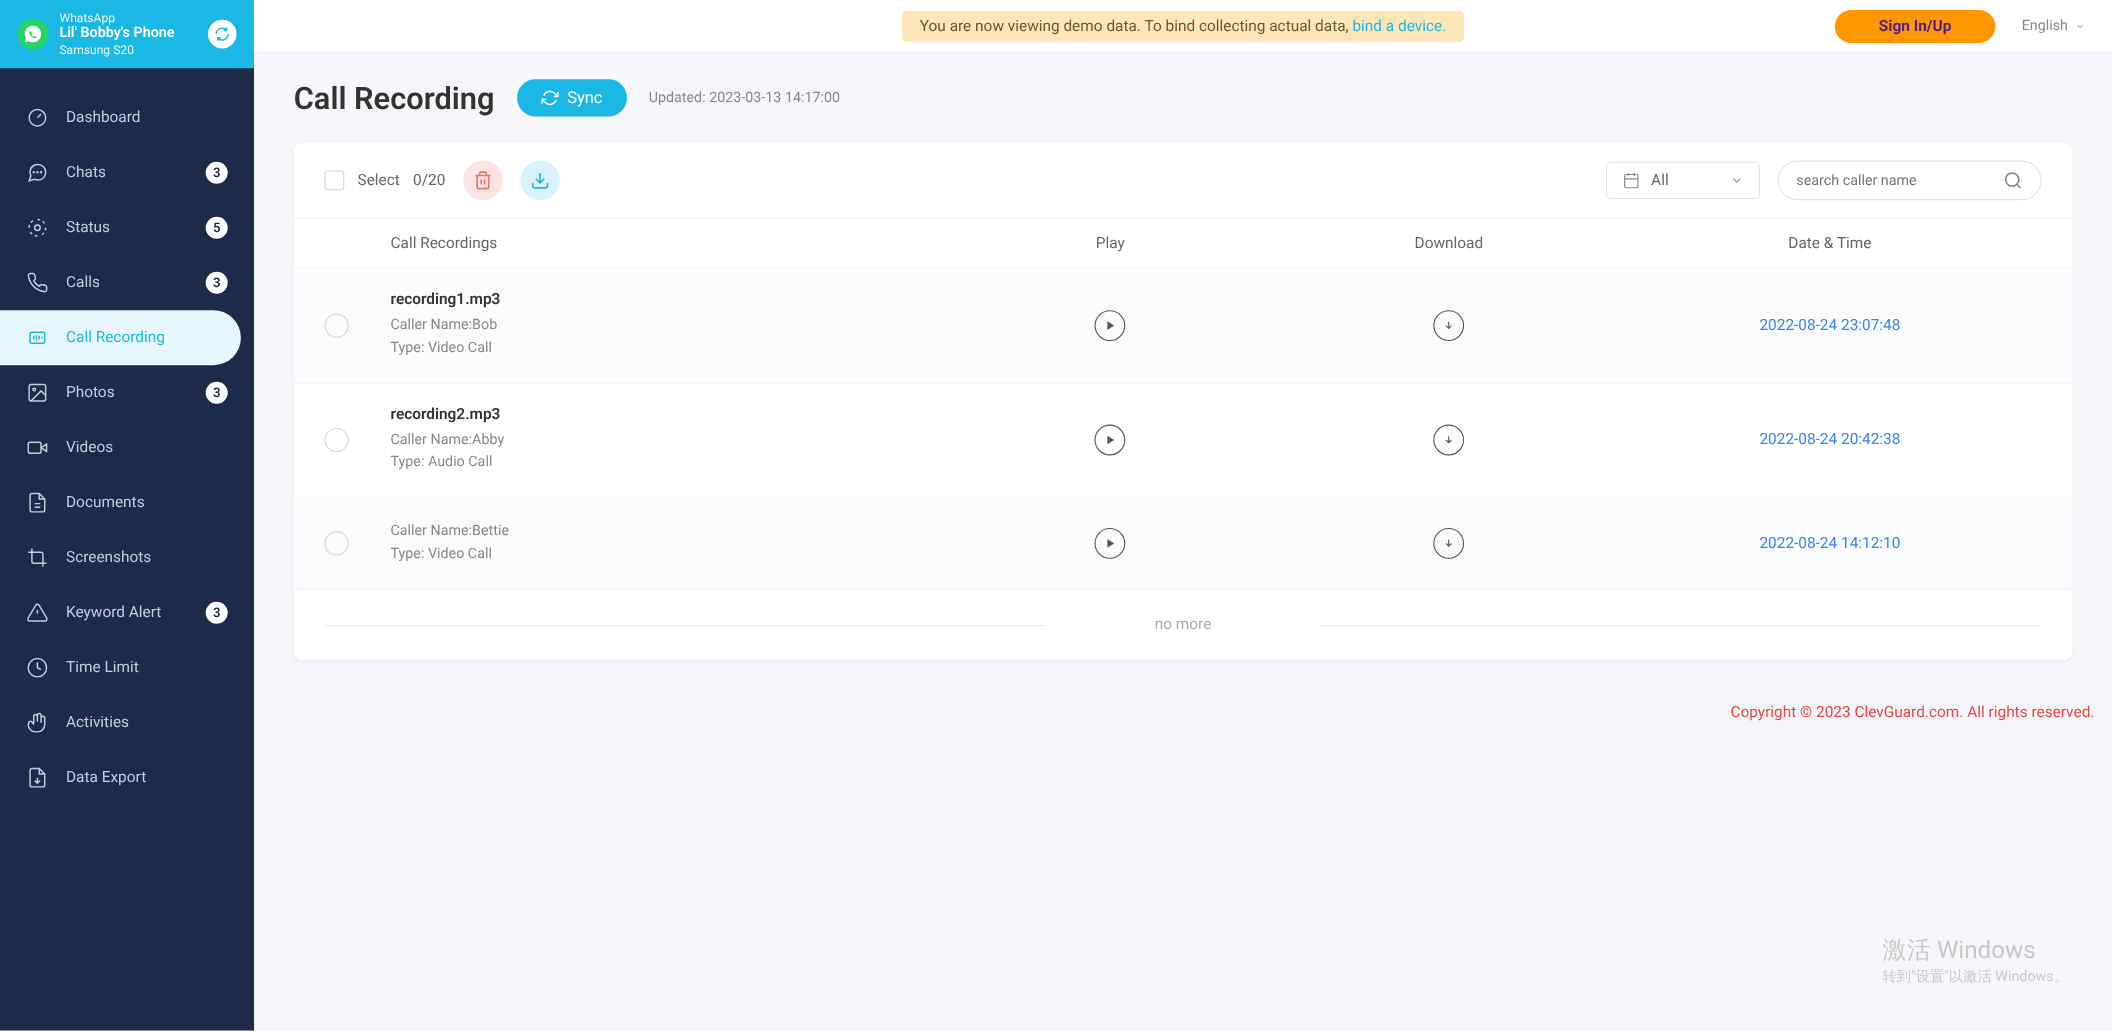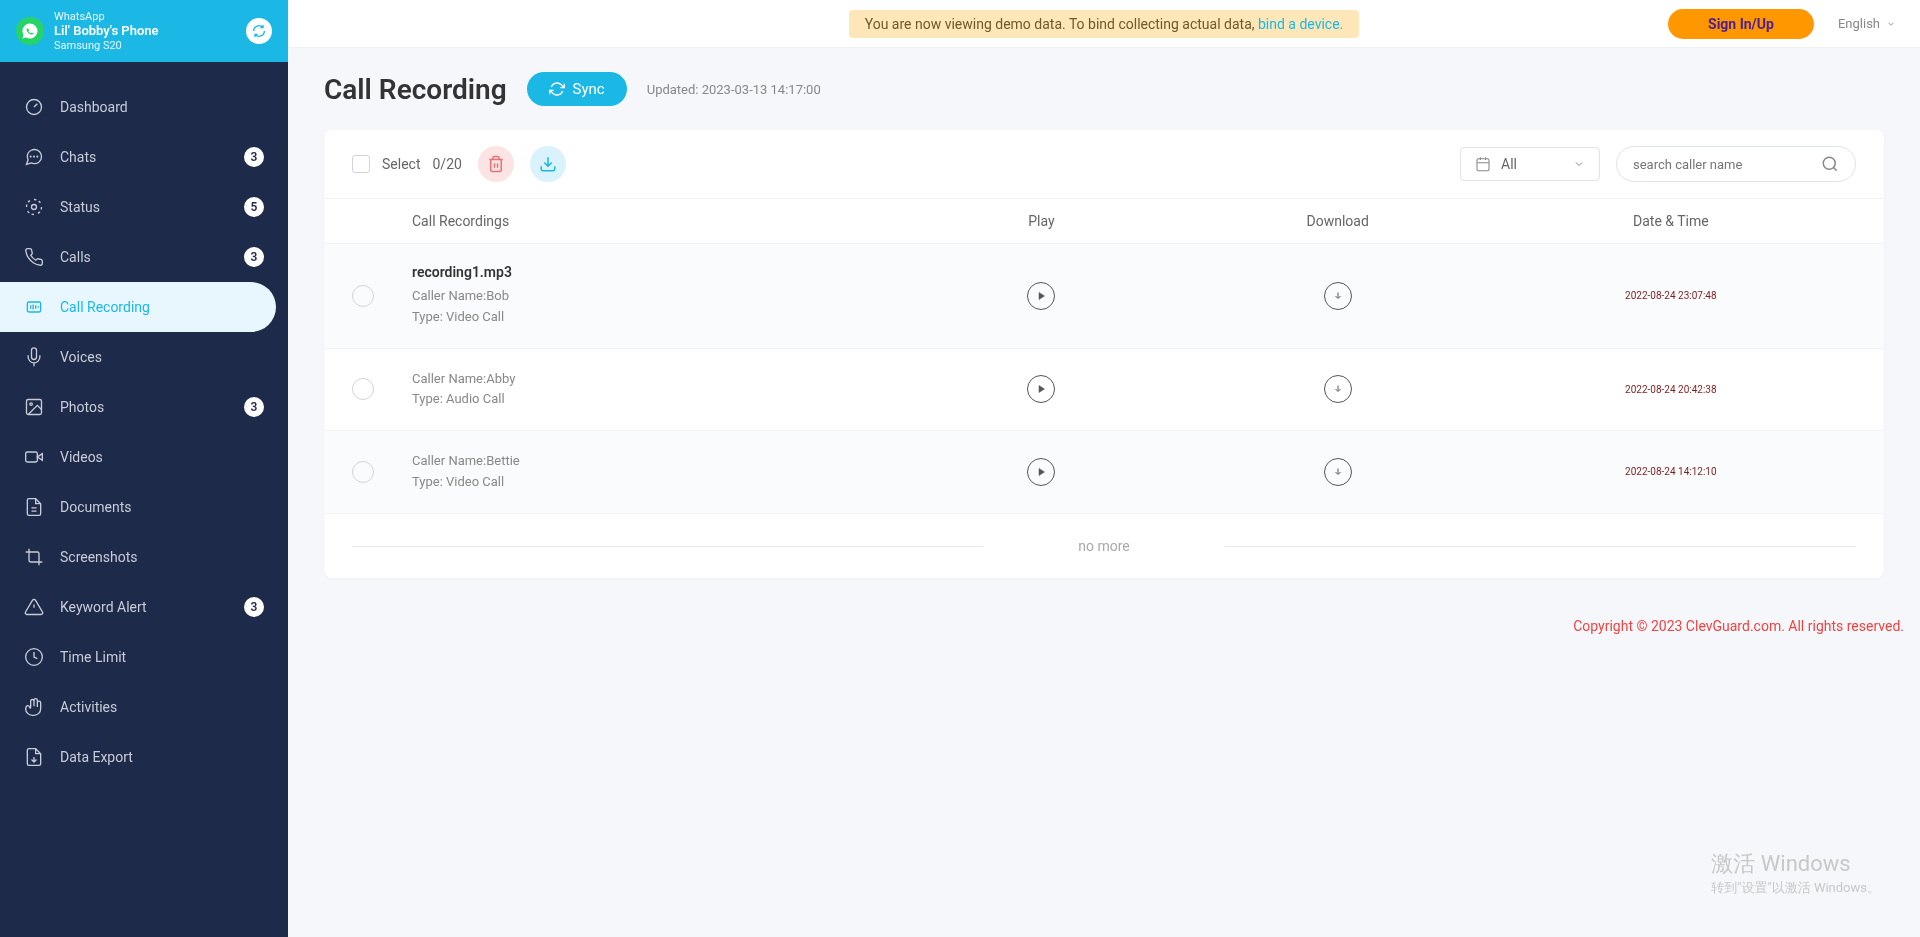--- a/index.html
+++ b/index.html
@@ -1,21 +1,21 @@
 <!DOCTYPE html>
 <html><head>
   <meta charset="utf-8">
   <style>
     * { margin: 0; padding: 0; box-sizing: border-box; font-family: -apple-system, BlinkMacSystemFont, "Segoe UI", Roboto, Helvetica, Arial, sans-serif; }
     body { background: #f5f7fa; width: 1920px; height: 937px; overflow: hidden; }
     
     .app { display: flex; height: 100%; }
     
     
-    .sidebar { width: 288px; background: #1e2a4a; color: #fff; display: flex; flex-direction: column; flex-shrink: 0; }
+    .sidebar { width: 231px; background: #1e2a4a; color: #fff; display: flex; flex-direction: column; flex-shrink: 0; }
     .sidebar-header { background: #1bb8e6; padding: 10px 16px; display: flex; align-items: center; gap: 10px; }
     .wa-icon { width: 28px; height: 28px; border-radius: 50%; background: #25d366; display: flex; align-items: center; justify-content: center; }
     .wa-icon svg { width: 18px; height: 18px; fill: #fff; }
     .device-info { flex: 1; }
     .device-info .app-name { font-size: 11px; color: #e8f7fd; }
     .device-info .device-name { font-size: 13px; font-weight: 600; color: #fff; line-height: 1.2; }
     .device-info .device-model { font-size: 11px; color: #e8f7fd; }
     .sync-header-icon { width: 26px; height: 26px; border-radius: 50%; background: #fff; display: flex; align-items: center; justify-content: center; }
     .sync-header-icon svg { width: 16px; height: 16px; stroke: #1bb8e6; fill: none; stroke-width: 2; }
     
@@ -71,21 +71,21 @@
     .col-dl { flex: 0.8; text-align: center; }
     .col-date { flex: 1; text-align: center; }
     
     .row { display: flex; align-items: center; padding: 20px 28px; border-bottom: 1px solid #f0f2f6; }
     .row:nth-child(odd) { background: #fafbfc; }
     .row .radio { width: 22px; height: 22px; border: 1.5px solid #d0d4dc; border-radius: 50%; cursor: pointer; }
     .rec-info .rec-name { font-weight: 600; color: #333; font-size: 14px; margin-bottom: 6px; }
     .rec-info .rec-meta { font-size: 13px; color: #888; line-height: 1.6; }
     .play-icon, .dl-icon { width: 28px; height: 28px; border: 1.8px solid #555; border-radius: 50%; display: inline-flex; align-items: center; justify-content: center; cursor: pointer; }
     .play-icon svg, .dl-icon svg { width: 12px; height: 12px; fill: #555; stroke: #555; }
-    .row .date { color: #7f1d1d; font-size: 10px; }
+    .row .date { color: #3b82f6; font-size: 14px; }
     
     .no-more { text-align: center; color: #aaa; font-size: 14px; padding: 24px 0; position: relative; margin: 0 28px; }
     .no-more::before, .no-more::after { content: ""; position: absolute; top: 50%; width: 42%; height: 1px; background: #e8eaef; }
     .no-more::before { left: 0; }
     .no-more::after { right: 0; }
     
     .footer { text-align: right; color: #ef4444; font-size: 14px; padding: 16px; }
     
     .watermark { position: fixed; right: 40px; bottom: 40px; color: #c8c8c8; }
     .watermark .wm-title { font-size: 22px; }
@@ -155,29 +155,20 @@
         <span class="nav-badge">3</span>
       </div>
       <div class="nav-item active">
         <span class="nav-icon">
             <svg viewBox="0 0 24 24">
               <rect x="4" y="6" width="16" height="12" rx="2"></rect>
               <path d="M8 10v4M11 9v6M14 10v4M17 11v2"></path>
             </svg>
           </span>
         <span class="nav-label">Call Recording</span>
-      </div>
-      <div class="nav-item">
-        <span class="nav-icon">
-            <svg viewBox="0 0 24 24">
-              <path d="M12 1a3 3 0 0 0-3 3v8a3 3 0 0 0 6 0V4a3 3 0 0 0-3-3z"></path>
-              <path d="M19 10v2a7 7 0 0 1-14 0v-2M12 19v4"></path>
-            </svg>
-          </span>
-        <span class="nav-label">Voices</span>
       </div>
       <div class="nav-item">
         <span class="nav-icon">
             <svg viewBox="0 0 24 24">
               <rect x="3" y="3" width="18" height="18" rx="2"></rect>
               <circle cx="8.5" cy="8.5" r="1.5"></circle>
               <path d="M21 15l-5-5L5 21"></path>
             </svg>
           </span>
         <span class="nav-label">Photos</span>
@@ -340,20 +331,21 @@
                   <path d="M12 5v10M7 12l5 5 5-5" fill="none" stroke-width="2"></path>
                 </svg>
               </div></div>
           <div class="col-date date">2022-08-24 23:07:48</div>
         </div>
         <div class="row">
           <div class="col-check">
               <div class="radio"></div>
             </div>
           <div class="col-rec rec-info">
+            <div class="rec-name">recording2.mp3</div>
             <div class="rec-meta"><span>Caller Name:</span><span>Abby</span></div>
             <div class="rec-meta"><span>Type: </span><span>Audio Call</span></div>
           </div>
           <div class="col-play"><div class="play-icon">
                 <svg viewBox="0 0 24 24">
                   <path d="M8 5v14l11-7z"></path>
                 </svg>
               </div></div>
           <div class="col-dl"><div class="dl-icon">
                 <svg viewBox="0 0 24 24">

